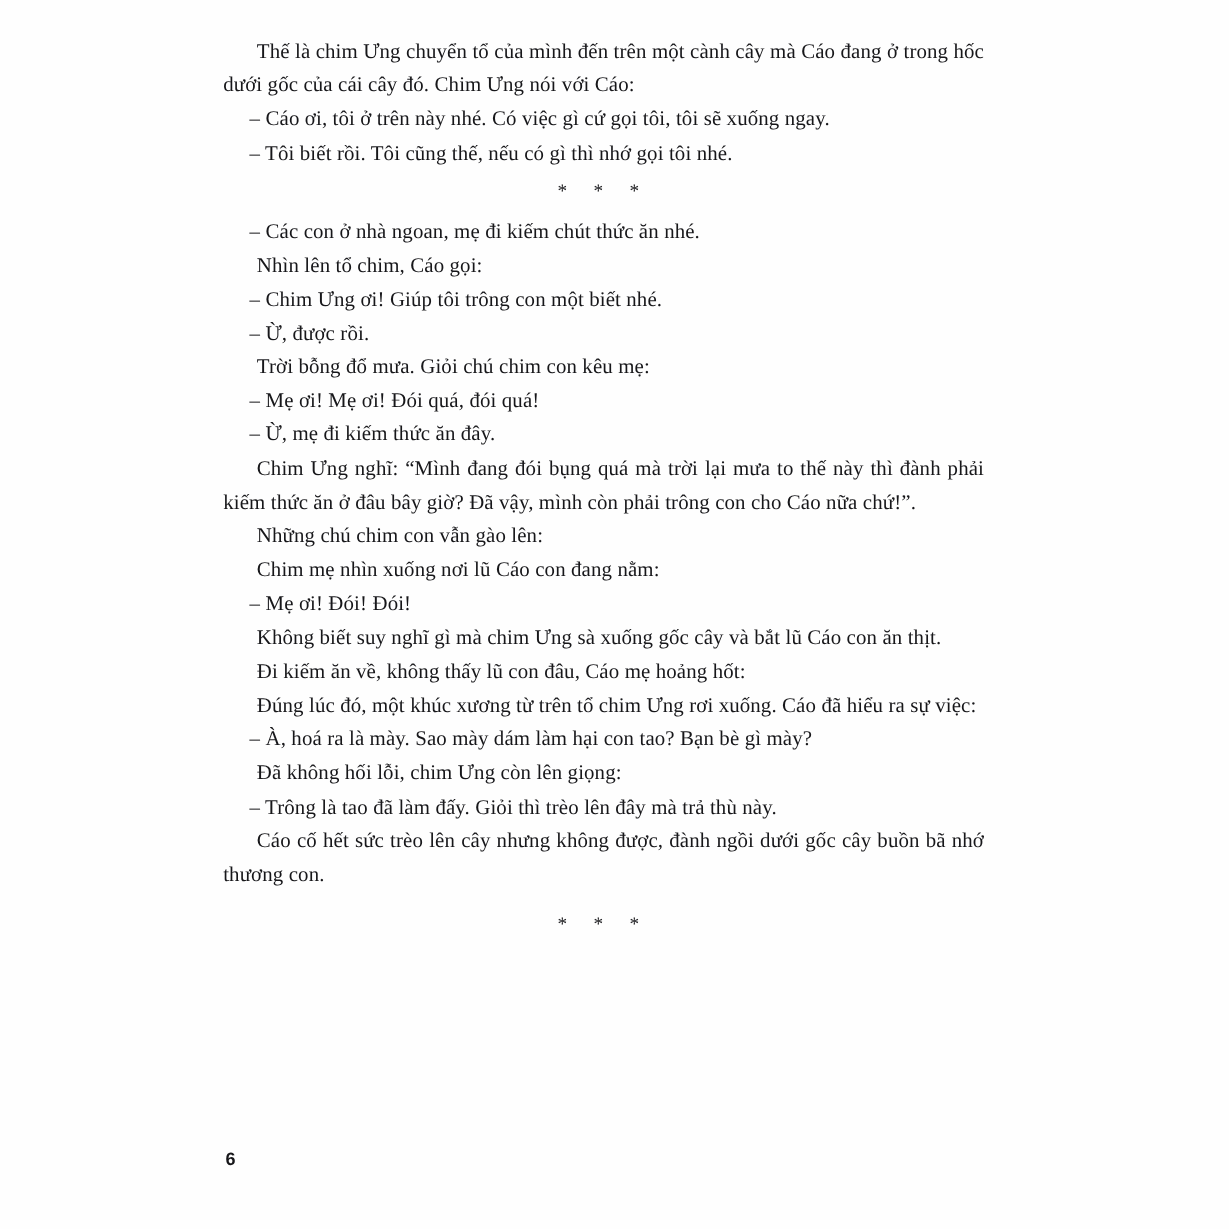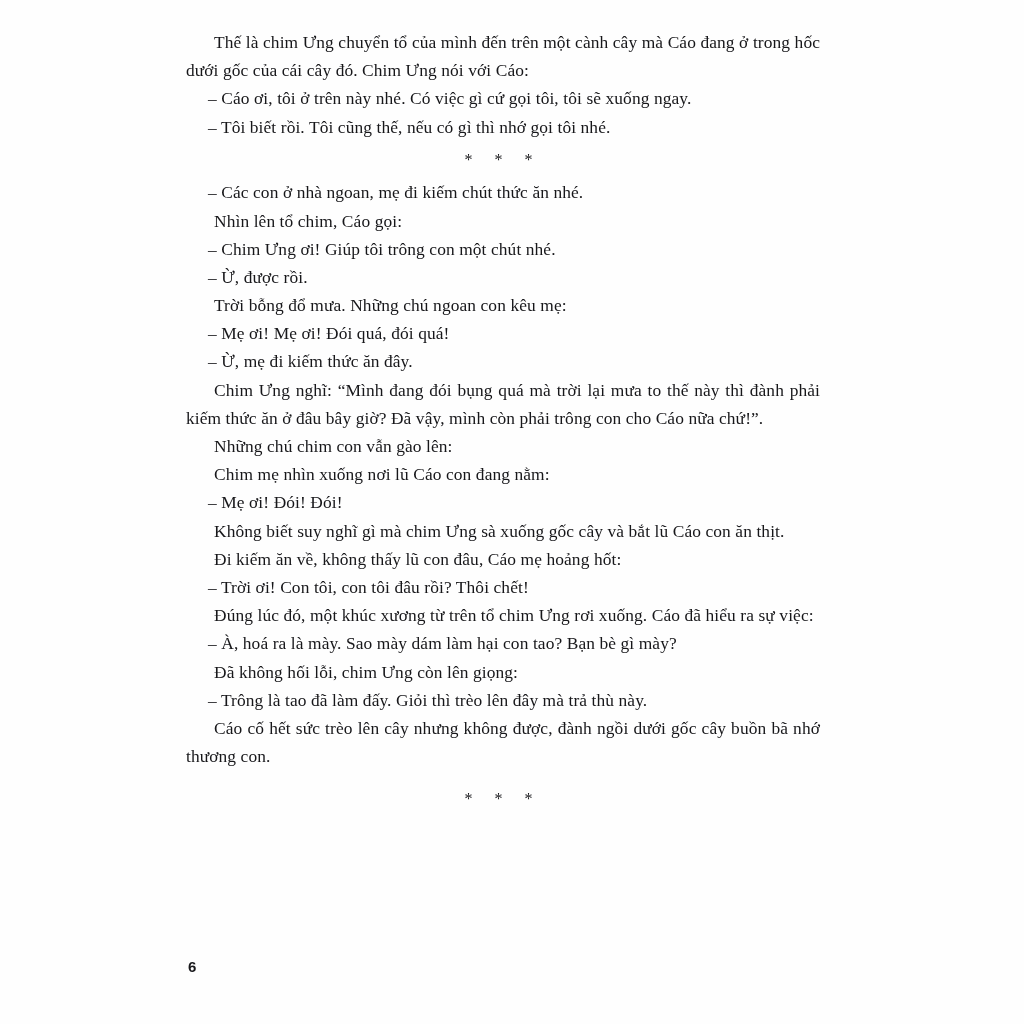--- a/index.html
+++ b/index.html
@@ -74,32 +74,31 @@
   <div class="text-column">
 
     <p class="para indent">Thế là chim Ưng chuyển tổ của mình đến trên một cành cây mà Cáo đang ở trong hốc dưới gốc của cái cây đó. Chim Ưng nói với Cáo:</p>
     <p class="para dash">– Cáo ơi, tôi ở trên này nhé. Có việc gì cứ gọi tôi, tôi sẽ xuống ngay.</p>
     <p class="para dash">– Tôi biết rồi. Tôi cũng thế, nếu có gì thì nhớ gọi tôi nhé.</p>
 
     <div class="divider">* * *</div>
 
     <p class="para dash">– Các con ở nhà ngoan, mẹ đi kiếm chút thức ăn nhé.</p>
     <p class="para indent">Nhìn lên tổ chim, Cáo gọi:</p>
-    <p class="para dash">– Chim Ưng ơi! Giúp tôi trông con một chút nhé.</p>
+    <p class="para dash">– Chim Ưng ơi! Giúp tôi trông con một biết nhé.</p>
     <p class="para dash">– Ừ, được rồi.</p>
-    <p class="para indent">Trời bỗng đổ mưa. Những chú ngoan con kêu mẹ:</p>
+    <p class="para indent">Trời bỗng đổ mưa. Giỏi chú chim con kêu mẹ:</p>
     <p class="para dash">– Mẹ ơi! Mẹ ơi! Đói quá, đói quá!</p>
     <p class="para dash">– Ừ, mẹ đi kiếm thức ăn đây.</p>
     <p class="para indent">Chim Ưng nghĩ: “Mình đang đói bụng quá mà trời lại mưa to thế này thì đành phải kiếm thức ăn ở đâu bây giờ? Đã vậy, mình còn phải trông con cho Cáo nữa chứ!”.</p>
     <p class="para indent">Những chú chim con vẫn gào lên:</p>
     <p class="para indent">Chim mẹ nhìn xuống nơi lũ Cáo con đang nằm:</p>
     <p class="para dash">– Mẹ ơi! Đói! Đói!</p>
     <p class="para indent">Không biết suy nghĩ gì mà chim Ưng sà xuống gốc cây và bắt lũ Cáo con ăn thịt.</p>
     <p class="para indent">Đi kiếm ăn về, không thấy lũ con đâu, Cáo mẹ hoảng hốt:</p>
-    <p class="para dash">– Trời ơi! Con tôi, con tôi đâu rồi? Thôi chết!</p>
     <p class="para indent">Đúng lúc đó, một khúc xương từ trên tổ chim Ưng rơi xuống. Cáo đã hiểu ra sự việc:</p>
     <p class="para dash">– À, hoá ra là mày. Sao mày dám làm hại con tao? Bạn bè gì mày?</p>
     <p class="para indent">Đã không hối lỗi, chim Ưng còn lên giọng:</p>
     <p class="para dash">– Trông là tao đã làm đấy. Giỏi thì trèo lên đây mà trả thù này.</p>
     <p class="para indent">Cáo cố hết sức trèo lên cây nhưng không được, đành ngồi dưới gốc cây buồn bã nhớ thương con.</p>
 
     <div class="divider lower">* * *</div>
 
   </div>
 

